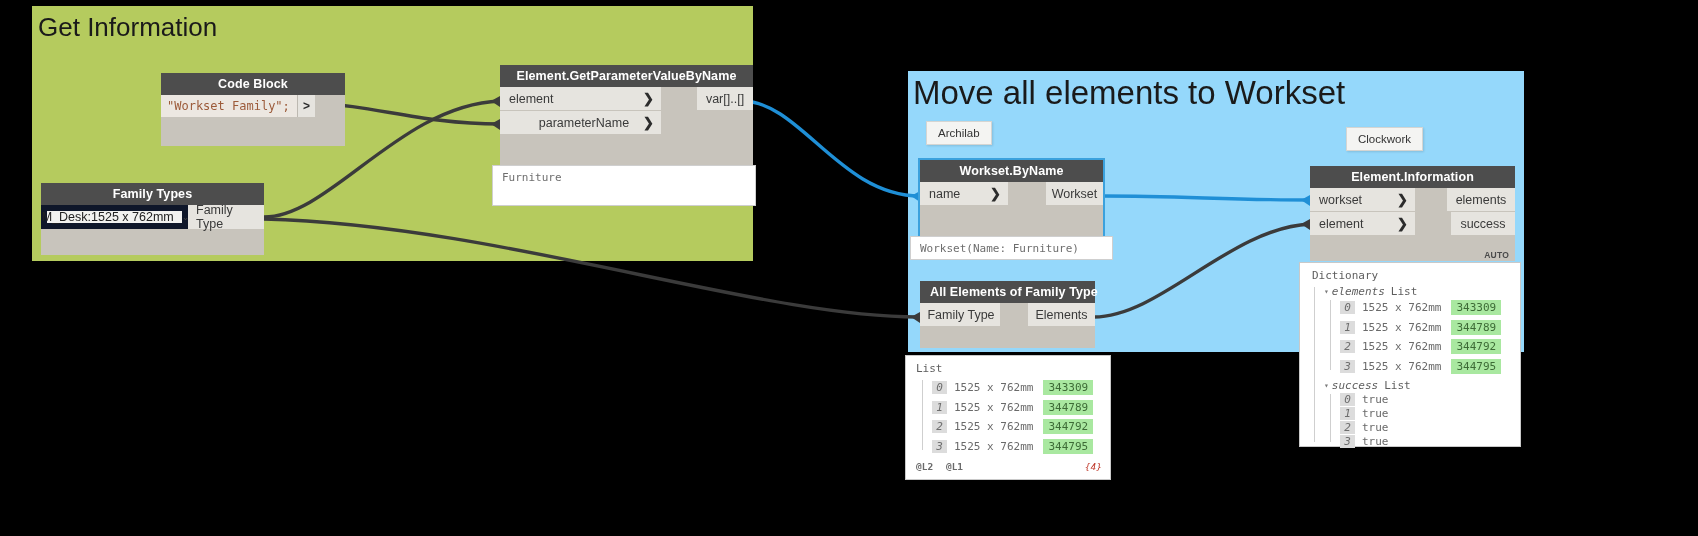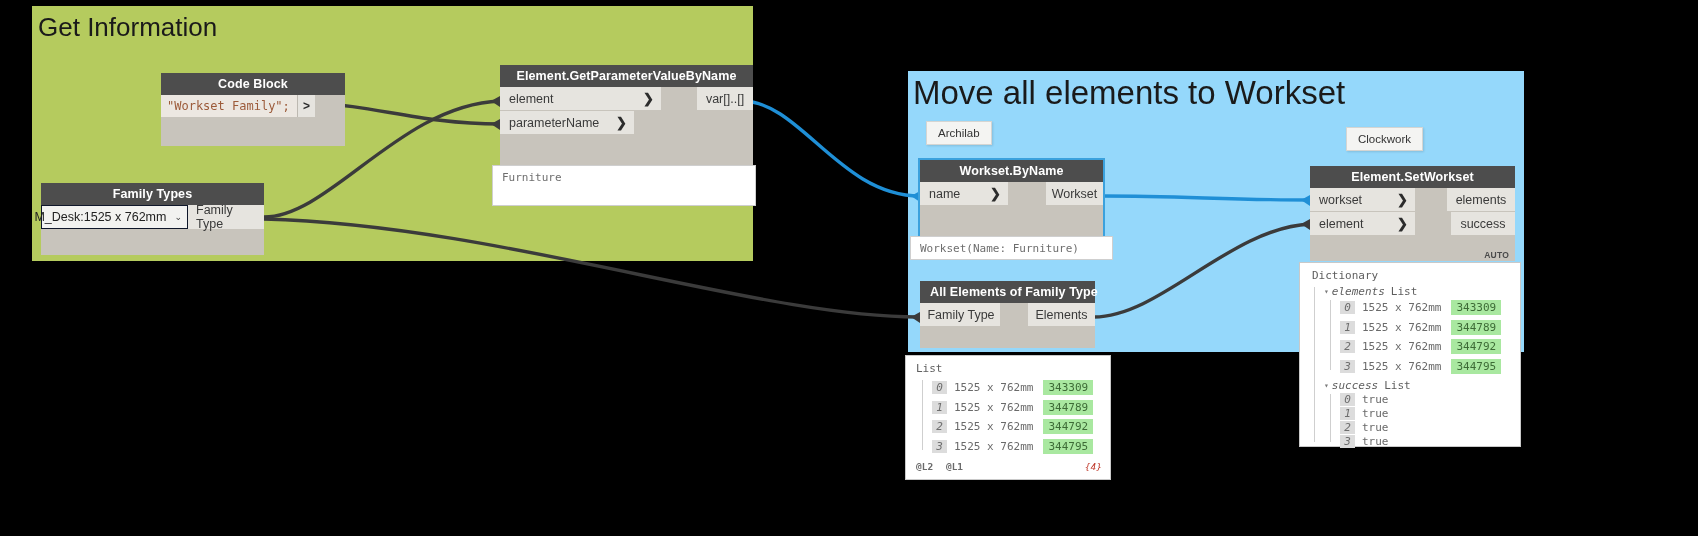--- a/index.html
+++ b/index.html
@@ -53,22 +53,22 @@
   }
   .cb-out {
     background:#e6e4df; color:#2c2c2c; font-weight:bold; font-size:12px;
     display:flex; align-items:center; justify-content:center; width:18px;
     border-left:1px solid #bdb9b1;
   }
 
   
   .ft-row { display:flex; height:24px; }
   .ft-select {
-    background:#f2f2f0; border:1px solid #0f172a; color:#222; font-size:12.5px;
-    display:flex; align-items:center; justify-content:flex-end;
+    background:#f2f2f0; border:6px solid #0f172a; color:#222; font-size:12.5px;
+    display:flex; align-items:center; justify-content:center;
     padding:0 5px 0 7px; white-space:nowrap;
   }
   .ft-caret { font-size:9px; color:#444; margin-left:8px; }
   .ft-port {
     background:#e6e4df; color:#3a3a3a; font-size:12.5px;
     display:flex; align-items:center; justify-content:center; padding:0 8px;
   }
 
   
   .preview-simple {
@@ -187,21 +187,21 @@
       <div class="port-row">
         <div class="port-in" style="width:161px;">
           <span>element</span>
           <span class="chev">❯</span>
         </div>
         <div class="port-out" style="width:56px;">
           <span>var[]..[]</span>
         </div>
       </div>
       <div class="port-row">
-        <div class="port-in" style="width:134px;">
+        <div class="port-in" style="width:161px;justify-content:flex-end;">
           <span>parameterName</span>
           <span class="chev">❯</span>
         </div>
       </div>
       <div class="auto">AUTO</div>
     </div>
   </div>
 
   <div class="preview-simple" style="left:492px; top:165px; width:264px; height:41px;">
     <span>Furniture</span>
@@ -243,21 +243,21 @@
         </div>
       </div>
     </div>
   </div>
 
   <div class="libtag" style="left:1346px; top:127px;">
     <span>Clockwork</span>
   </div>
 
   <div class="node stack" style="left:1310px; top:166px; width:205px;">
-    <div class="node-head">Element.SetWorkset</div>
+    <div class="node-head">Element.Information</div>
     <div class="node-body" style="height:73px;">
       <div class="port-row">
         <div class="port-in" style="width:105px;">
           <span>workset</span>
           <span class="chev">❯</span>
         </div>
         <div class="port-out" style="width:68px;">
           <span>elements</span>
         </div>
       </div>

